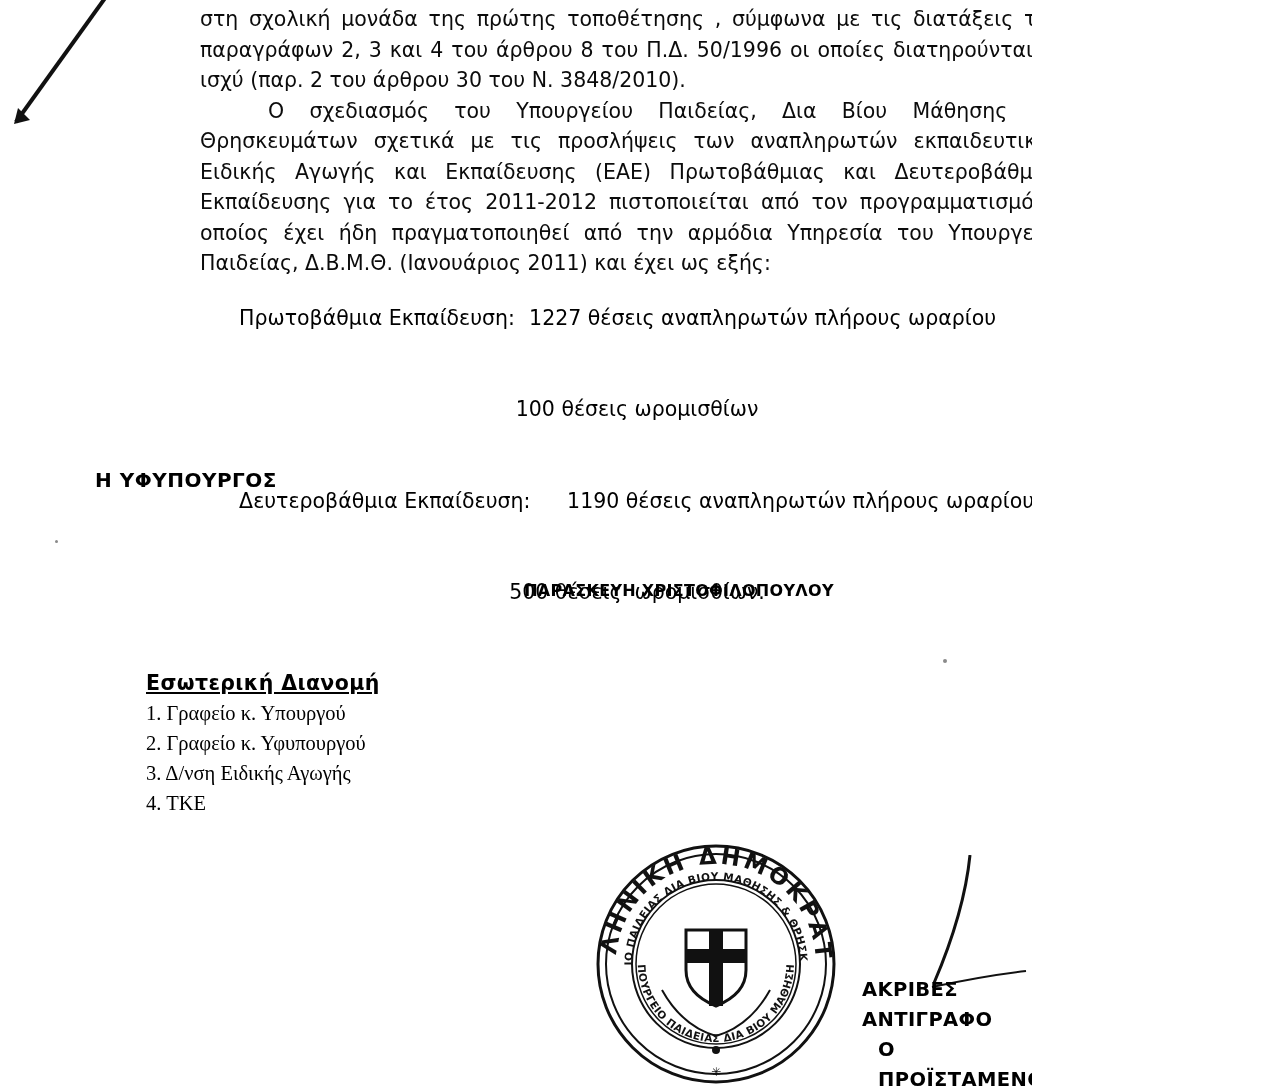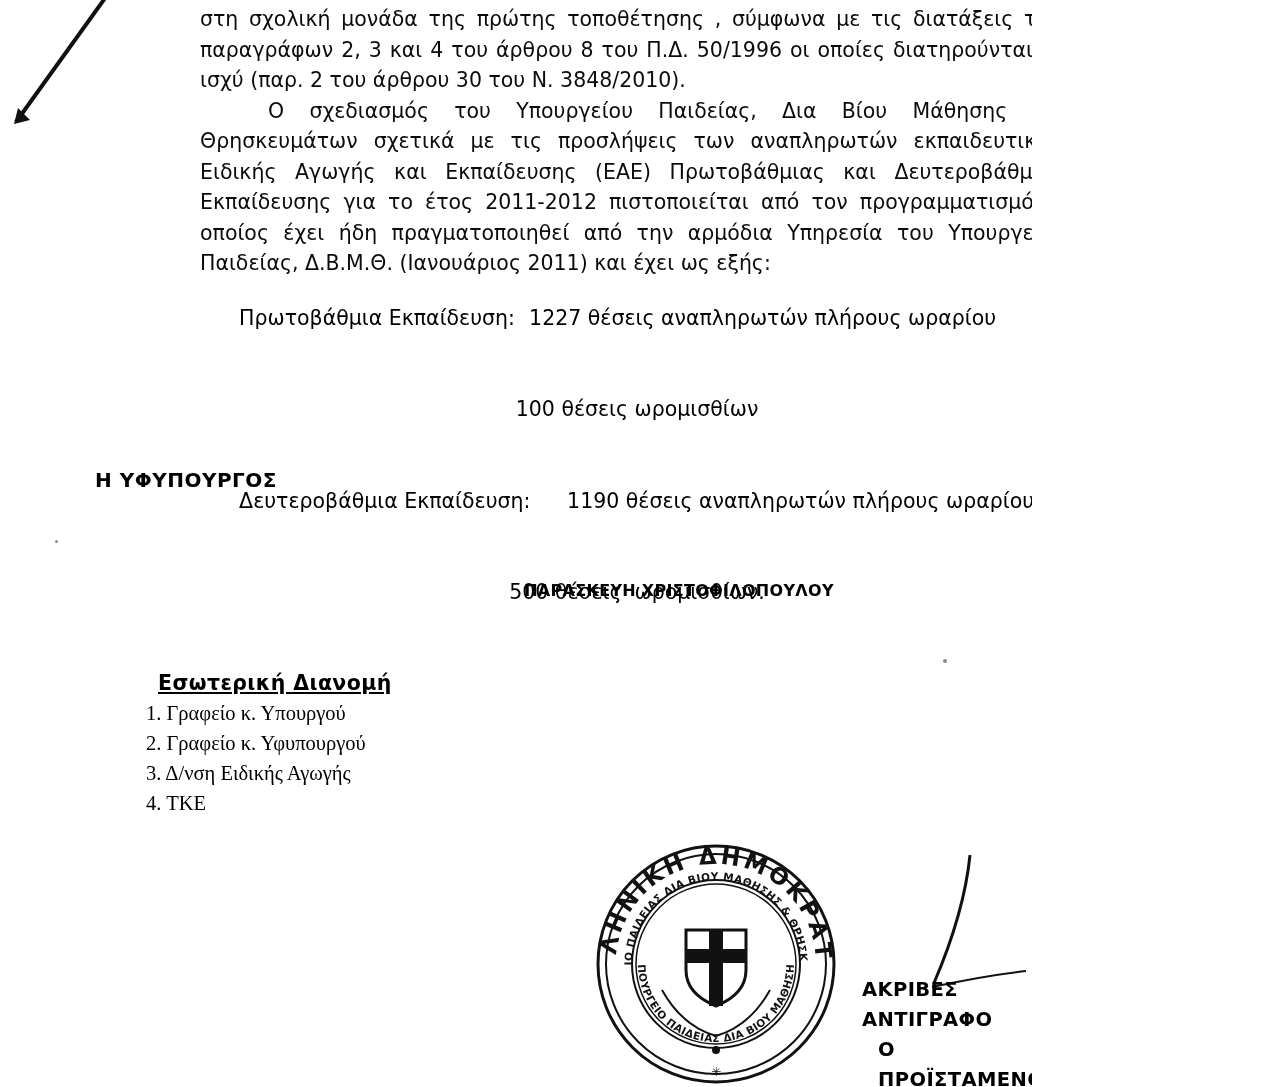--- a/index.html
+++ b/index.html
@@ -103,21 +103,20 @@
     position: absolute;
     left: 146px;
     top: 668px;
     font-size: 20.5px;
     line-height: 30px;
   }
   .dist-title {
     font-weight: bold;
     text-decoration: underline;
     letter-spacing: 0.4px;
-    margin-left: 12px;
   }
   .dist-item {
     display: block;
     font-family: Liberation Serif, serif;
   }
 
   
   .seal {
     position: absolute;
     left: 592px;

